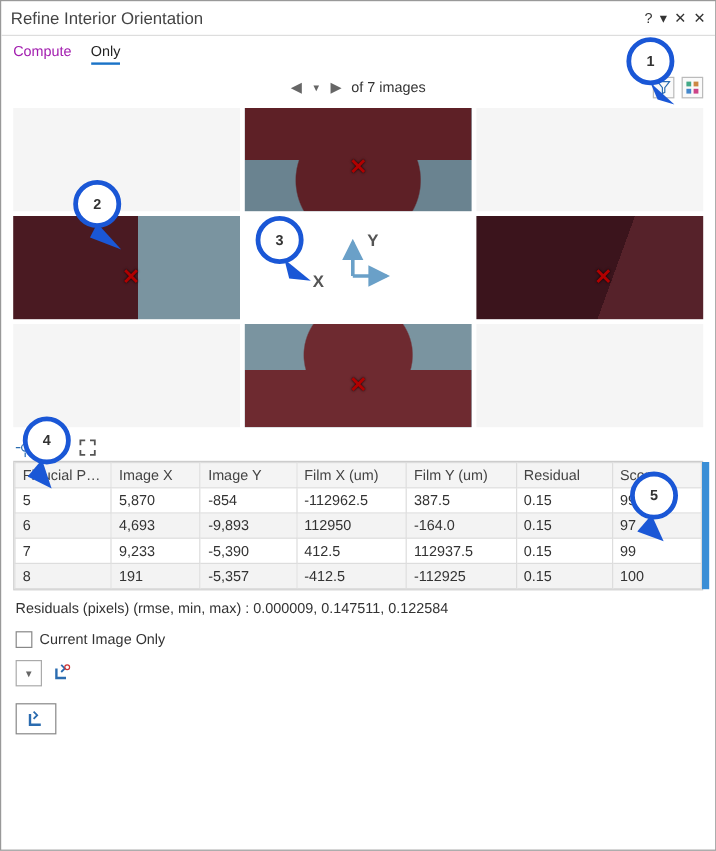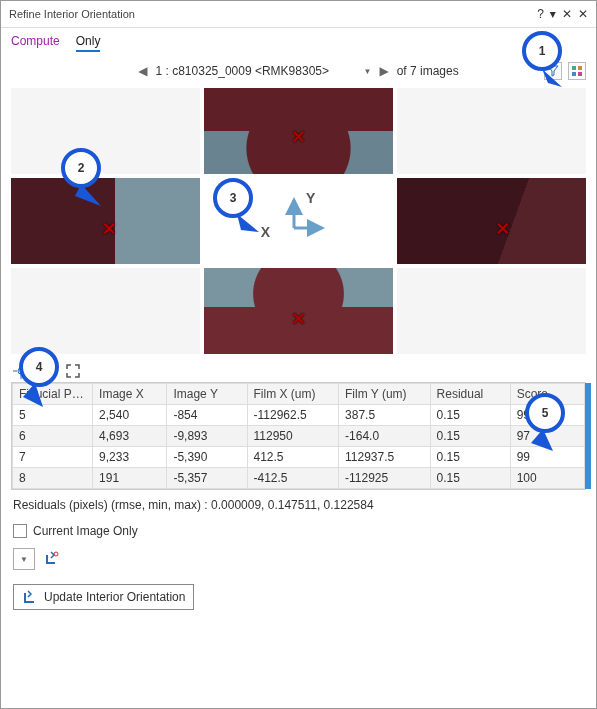--- a/index.html
+++ b/index.html
@@ -1,18 +1,18 @@
 <!DOCTYPE html>
 <html><head>
 <meta charset="utf-8">
 <style>
   *{box-sizing:border-box;margin:0;padding:0;font-family:"Segoe UI",Arial,sans-serif;font-size:12px;color:#333}
   body{background:#fff;width:597px;height:709px;border:1px solid #999;position:relative;overflow:hidden}
   .titlebar{display:flex;align-items:center;padding:6px 8px;border-bottom:1px solid #ddd}
-  .win-title{font-size:11px;font-weight:400;color:#444}
+  .win-title{font-size:14px;font-weight:400;color:#444}
   .titlebar-right{margin-left:auto;display:flex;gap:6px;color:#666}
   .titlebar-right span{cursor:pointer}
   .tabs{display:flex;gap:16px;padding:6px 10px}
   .tab{color:#a21caf;cursor:pointer;padding-bottom:2px}
   .tab.active{border-bottom:2px solid #1a73c7;color:#222}
   .nav-row{display:flex;align-items:center;justify-content:center;gap:8px;padding:6px 10px;position:relative}
   .nav-row .tri{color:#666;cursor:pointer;user-select:none}
   .img-name{min-width:200px;color:#333}
   .count{color:#333}
   .nav-icons{position:absolute;right:10px;top:4px;display:flex;gap:6px}
@@ -65,21 +65,20 @@
 
 
 <div class="tabs">
   <span class="tab">Compute</span>
   <span class="tab active">Only</span>
 </div>
 
 
 <div class="nav-row">
   <span class="tri">◀</span>
-  <span class="img-name">1 : c810325_0009 &lt;RMK98305&gt;</span>
   <span class="tri" style="font-size:8px">▼</span>
   <span class="tri">▶</span>
   <span class="count">of 7 images</span>
   <div class="nav-icons">
     <div class="icon-btn">
       <svg width="12" height="12" viewBox="0 0 12 12">
           <path d="M1 1h10L7 6v4l-2 1V6z" fill="none" stroke="#2b6cb0" stroke-width="1"></path>
         </svg>
     </div>
     <div class="icon-btn">
@@ -222,21 +221,21 @@
       <th>Image Y</th>
       <th>Film X (um)</th>
       <th>Film Y (um)</th>
       <th>Residual</th>
       <th>Score</th>
     </tr>
       </thead>
     <tbody>
       <tr>
         <td>5</td>
-        <td>2,540</td>
+        <td>5,870</td>
         <td>-854</td>
         <td>-112962.5</td>
         <td>387.5</td>
         <td>0.15</td>
         <td>99</td>
       </tr>
       <tr>
         <td>6</td>
         <td>4,693</td>
         <td>-9,893</td>
@@ -286,17 +285,16 @@
         <circle cx="13" cy="5" r="2" fill="none" stroke="#c33"></circle>
       </svg>
   </div>
 </div>
 
 <div class="update-btn">
   <svg width="16" height="16" viewBox="0 0 16 16">
       <path d="M2 14V4h2v8h8v2z" fill="#2b6cb0"></path>
       <path d="M6 2l3 3-3 3" fill="none" stroke="#2b6cb0" stroke-width="1.5"></path>
     </svg>
-  <span>Update Interior Orientation</span>
 </div>
 
 
 
 
 </body></html>

